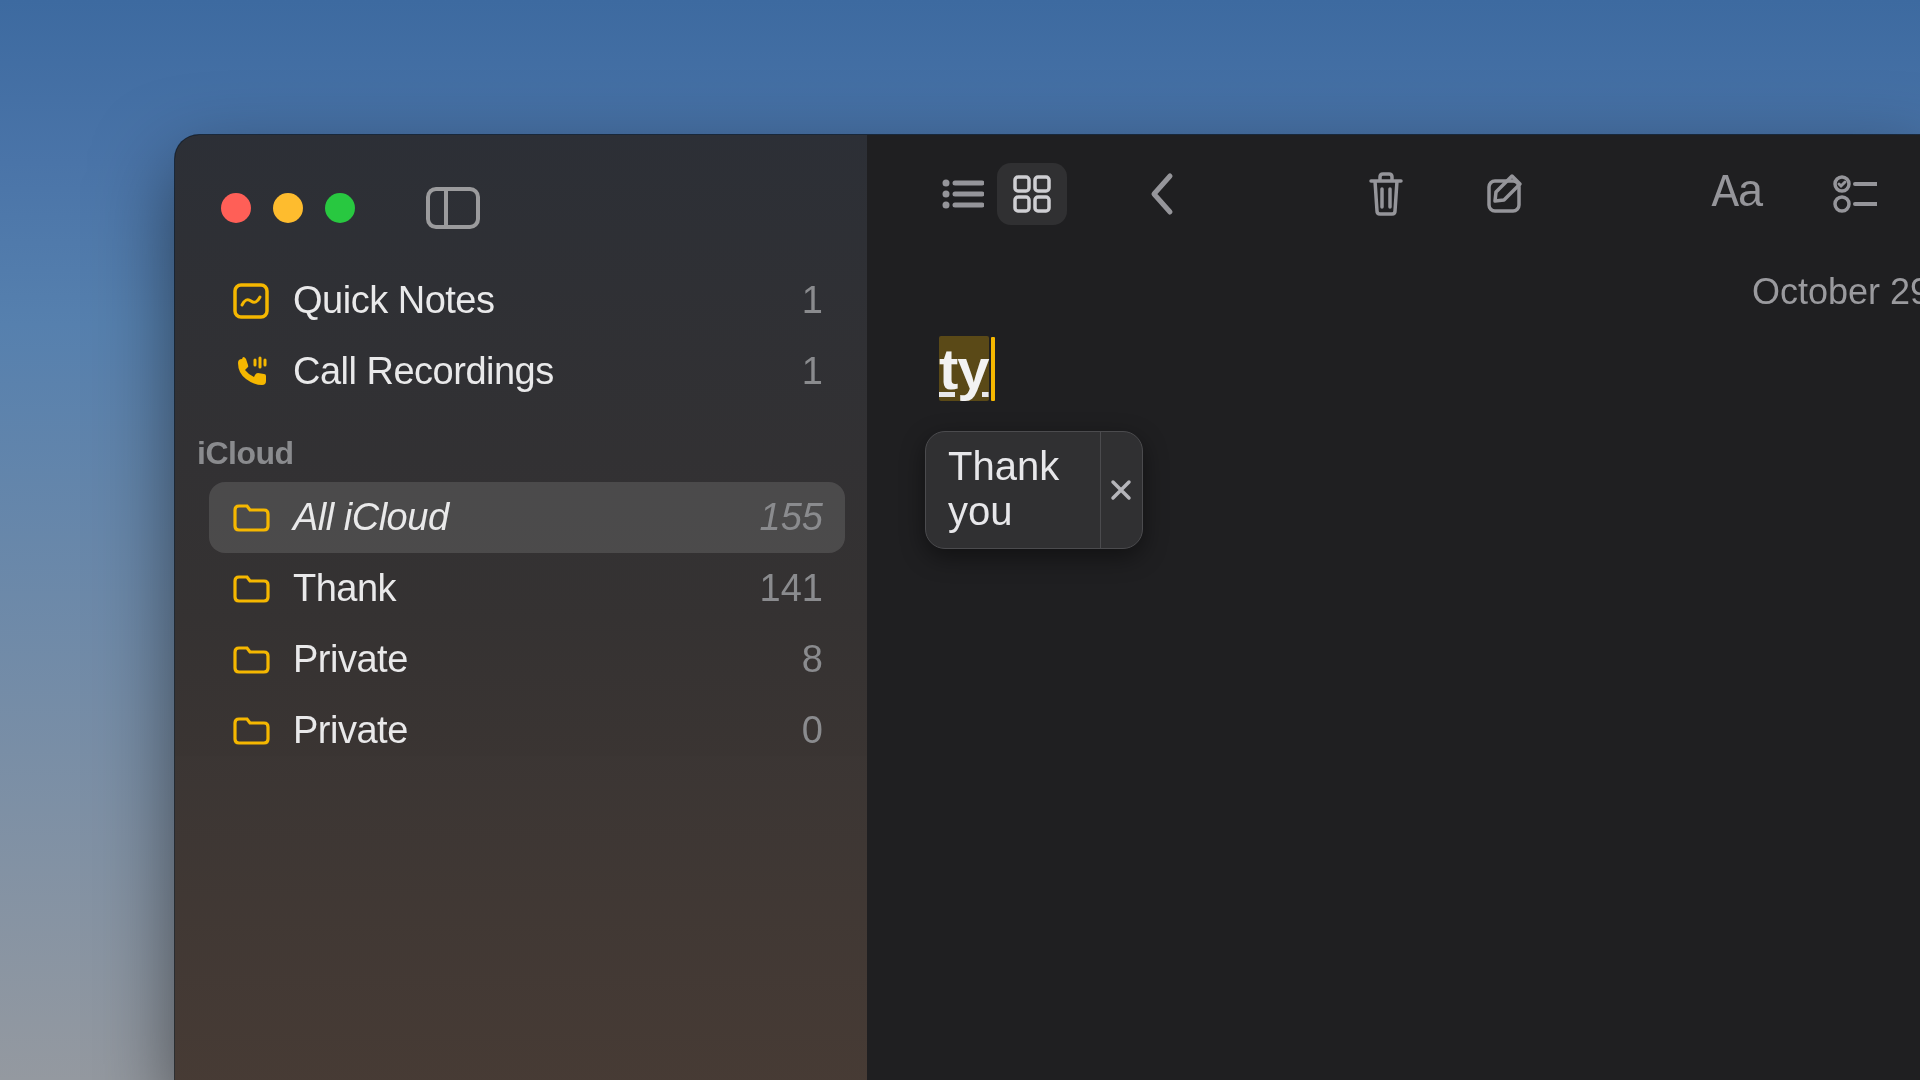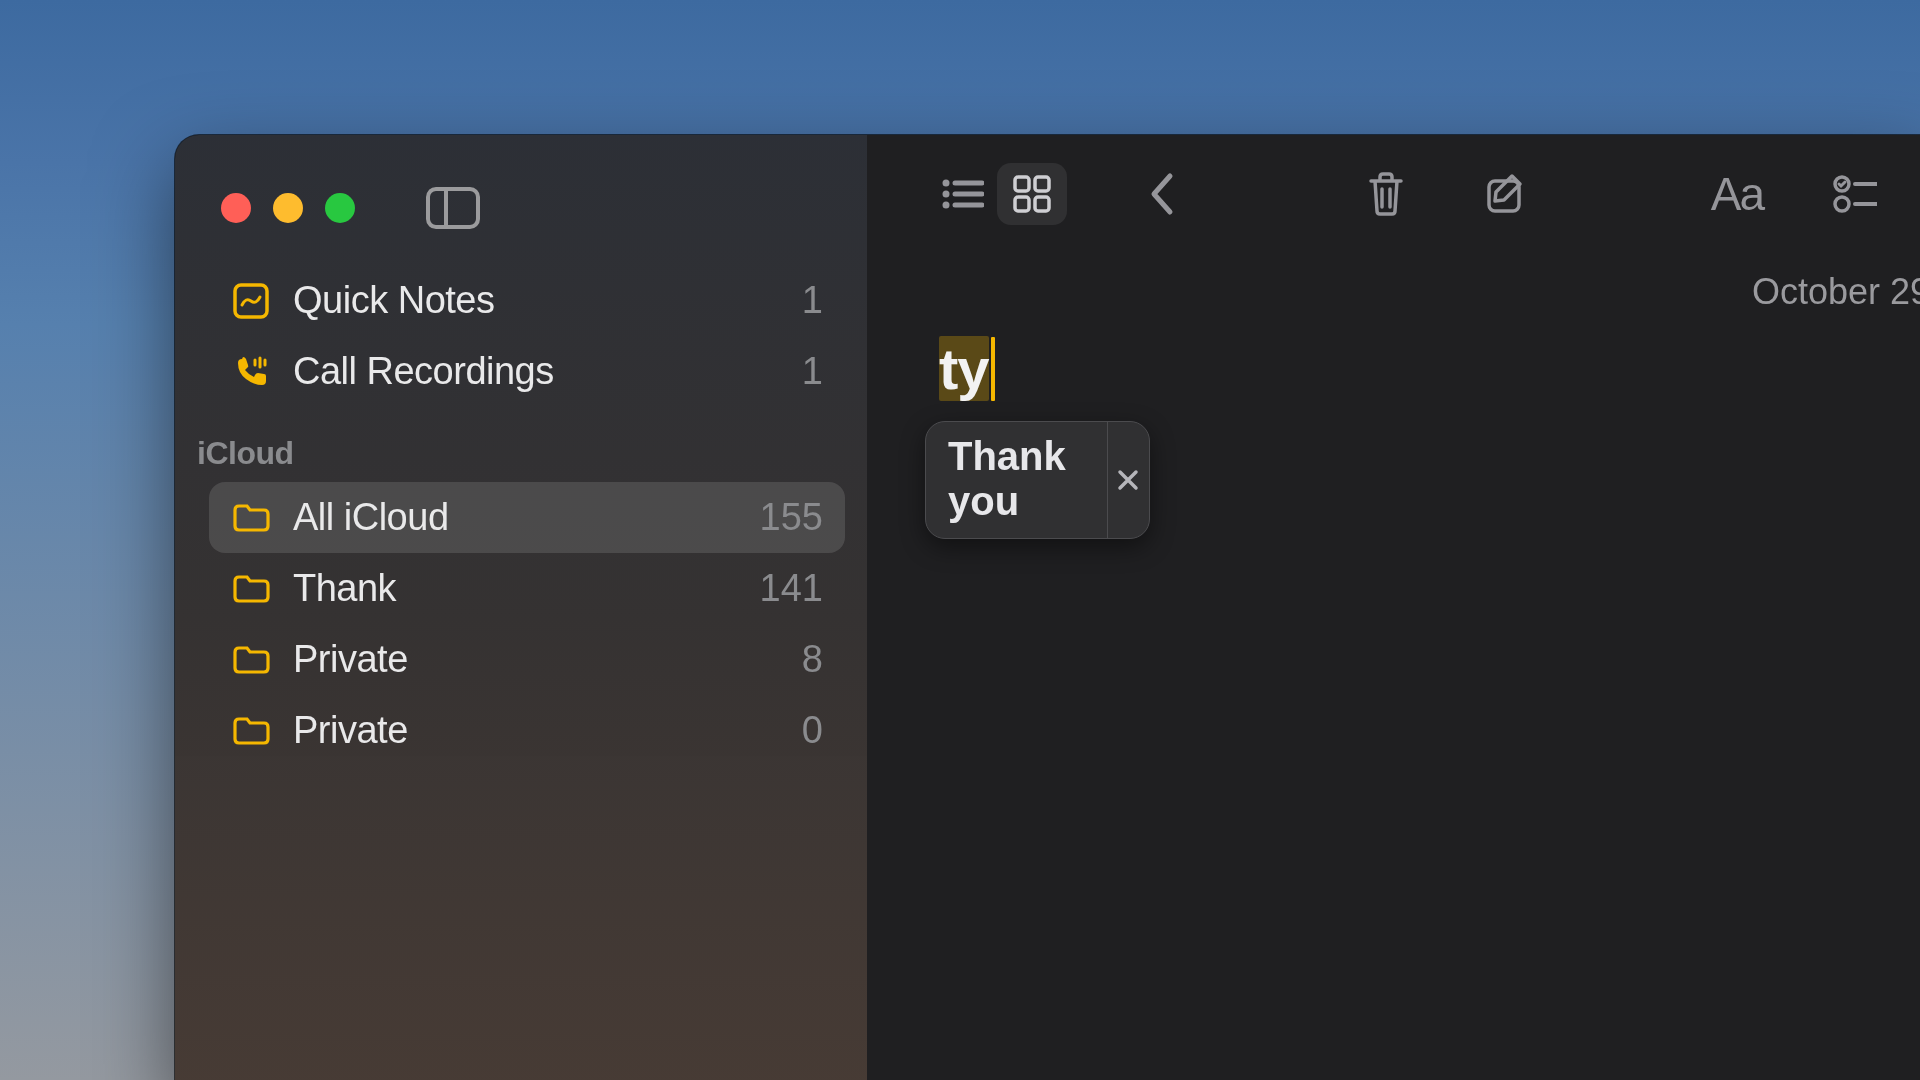--- a/index.html
+++ b/index.html
@@ -49,21 +49,21 @@
     display:flex; align-items:center; justify-content:center;
   }
   .section { padding: 12px 22px 0 22px; margin-left: 12px; }
   .row {
     display: flex; align-items: center;
     padding: 14px 22px;
     border-radius: 16px;
     gap: 22px;
     cursor: default;
   }
-  .row.selected { background: rgba(255,255,255,0.12); }
+  .row.selected { background: rgba(255,255,255,0.12); font-style: italic; }
   .row .icon { width: 40px; height: 40px; display:flex; align-items:center; justify-content:center; flex-shrink:0; }
   .row .label { color: #e9e9ea; font-size: 38px; font-weight: 500; flex: 1; letter-spacing: -0.5px; }
   .row .count { color: #8a8b8e; font-size: 38px; font-weight: 400; }
   .group-title { color: #8a8b8e; font-size: 32px; font-weight: 600; padding: 28px 22px 10px 22px; letter-spacing: -0.5px; }
   .folder-svg { stroke: #f5b700; fill: none; }
   
   .main {
     flex: 1;
     background: #1f1f21;
     display: flex;
@@ -102,45 +102,45 @@
     display:inline-flex;
     align-items: stretch;
     position: relative;
   }
   .typed {
     font-size: 58px;
     font-weight: 700;
     color: #e9e9ea;
     letter-spacing: -1px;
     line-height: 1.1;
+    text-decoration: underline;
   }
   .typed .hl {
     background: rgba(245,183,0,0.28);
     color: #f2f2f2;
     border-radius: 2px;
     padding: 0 0px;
   }
   .caret {
     width: 4px;
     background: #f5b700;
     margin-left: 2px;
     border-radius: 1px;
   }
   .suggestion {
     position: absolute;
-    top: 84px;
+    top: 94px;
     left: -14px;
     display:flex;
     align-items:stretch;
     background: #303032;
     border: 1px solid #4b4b4e;
     border-radius: 20px;
     box-shadow: 0 8px 24px rgba(0,0,0,0.45);
     overflow:hidden;
-    font-weight:bold;
   }
   .suggestion .text {
     padding: 12px 22px 14px 22px;
     font-size: 40px;
     color: #e7e7ea;
   }
   .suggestion .divider { width:1px; background:#4b4b4e; }
   .suggestion .close {
     width: 60px;
     display:flex; align-items:center; justify-content:center;
@@ -278,21 +278,21 @@
       <div class="tool-btn">
         <svg width="44" height="44" viewBox="0 0 44 44">
           <rect x="5" y="9" width="30" height="30" rx="6" fill="none" stroke="#95959a" stroke-width="3.5"></rect>
           <path d="M28 4 l8 8 l-16 16 l-9 1 l1 -9 z" fill="none" stroke="#95959a" stroke-width="3.5" stroke-linejoin="round"></path>
         </svg>
       </div>
 
       <div class="spacer"></div>
 
       <div class="tool-btn" style="width:86px">
-        <span style="font-size:46px; color:#95959a; font-weight:500; letter-spacing:-2px;">Aa</span>
+        <span style="font-size:46px; color:#95959a; font-weight:500; letter-spacing:-2px;font-family:Liberation Mono, monospace;">Aa</span>
       </div>
 
       <div style="width:20px"></div>
 
       <div class="tool-btn">
         <svg width="44" height="40" viewBox="0 0 44 40">
           <circle cx="9" cy="10" r="7" fill="none" stroke="#95959a" stroke-width="3.5"></circle>
           <path d="M6 10 l2 2 l4 -4" fill="none" stroke="#95959a" stroke-width="3" stroke-linecap="round"></path>
           <line x1="22" y1="10" x2="44" y2="10" stroke="#95959a" stroke-width="4" stroke-linecap="round"></line>
           <circle cx="9" cy="30" r="7" fill="none" stroke="#95959a" stroke-width="3.5"></circle>

